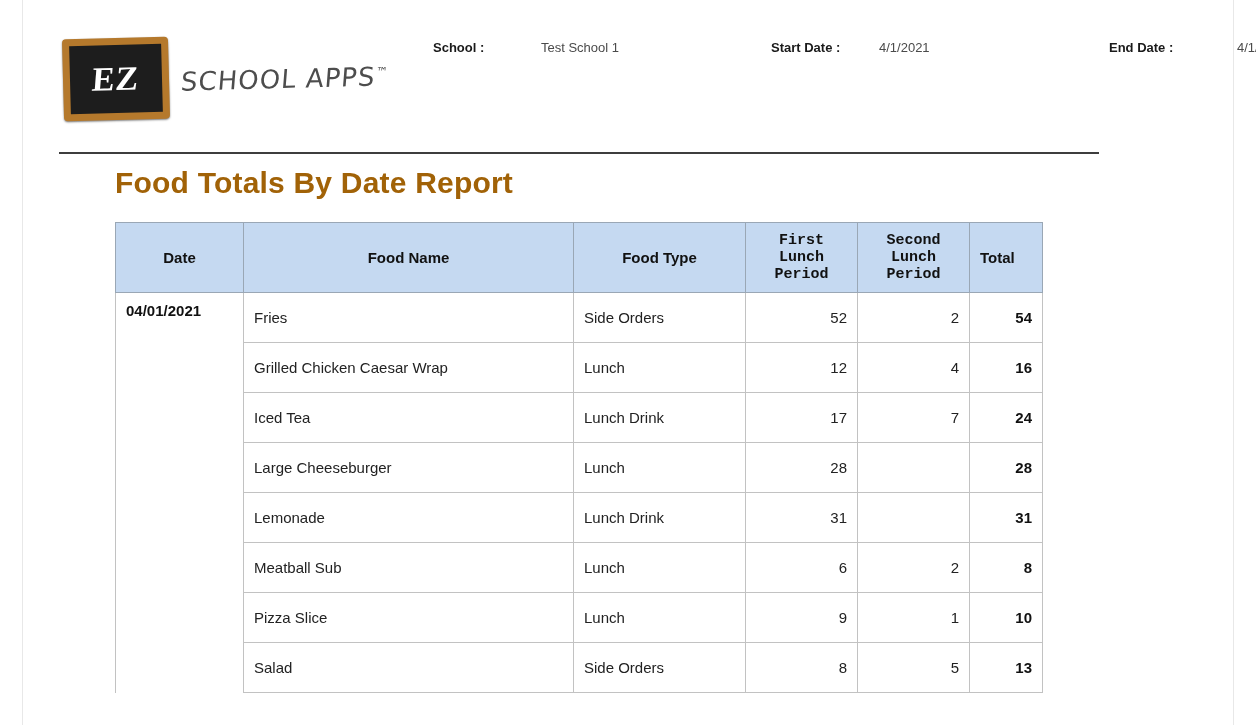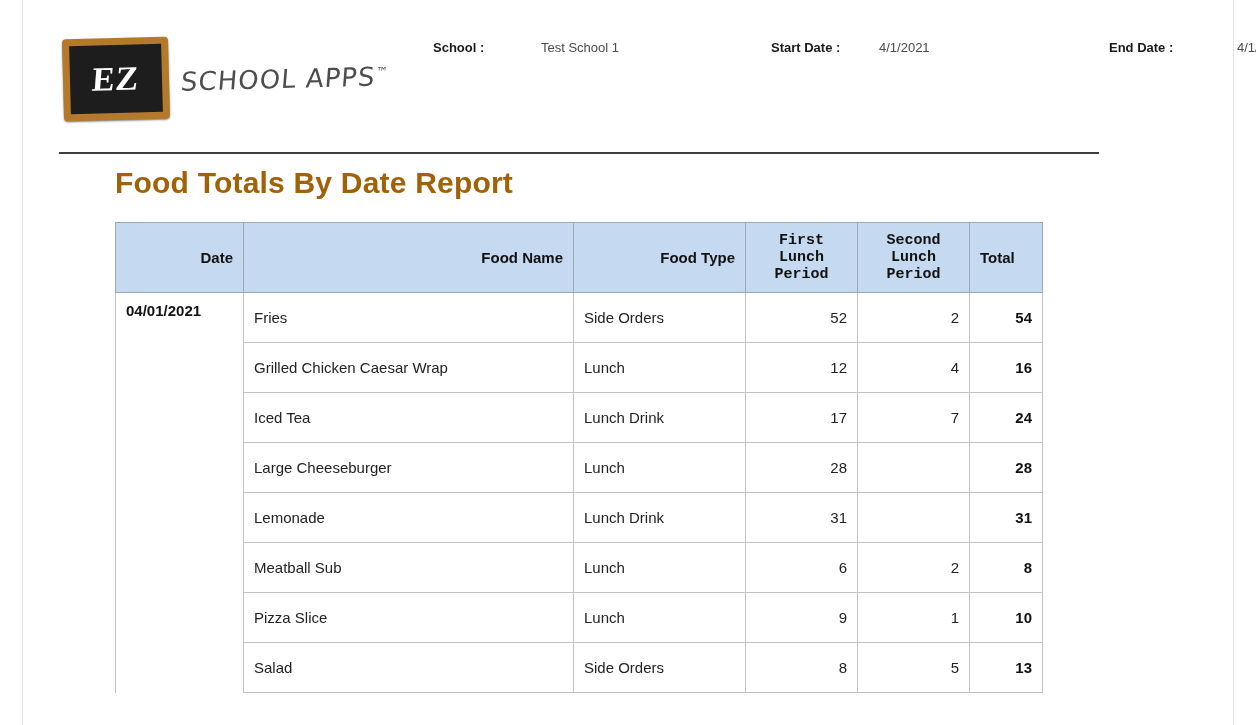--- a/index.html
+++ b/index.html
@@ -143,21 +143,21 @@
     border-collapse: collapse;
     width: 927px;
     table-layout: fixed;
     font-size: 15px;
     color: #1a1a1a;
   }
   thead th {
     background: #c5d9f1;
     border: 1px solid #9aa7b5;
     font-weight: bold;
-    text-align: right;
+    text-align: center;
     padding: 9px 10px;
     vertical-align: middle;
     font-size: 15px;
     color: #111111;
   }
   thead th.num { text-align: center; font-family: Liberation Mono, monospace; }
   thead th.total-h { text-align: left; }
   tbody td {
     border: 1px solid #c2c2c2;
     padding: 9px 10px;

